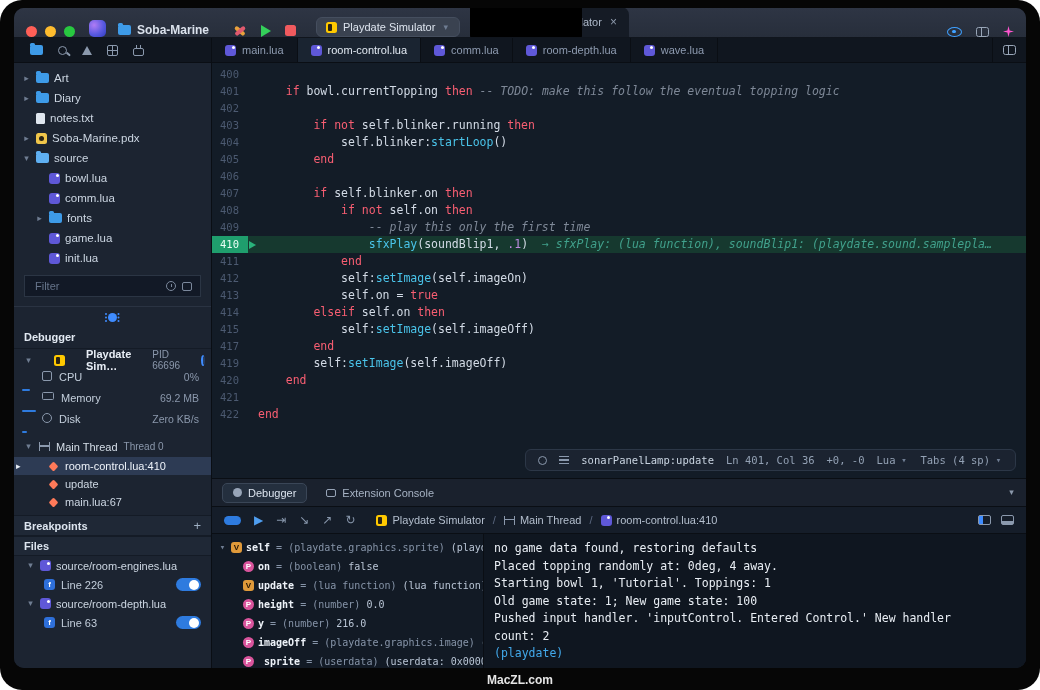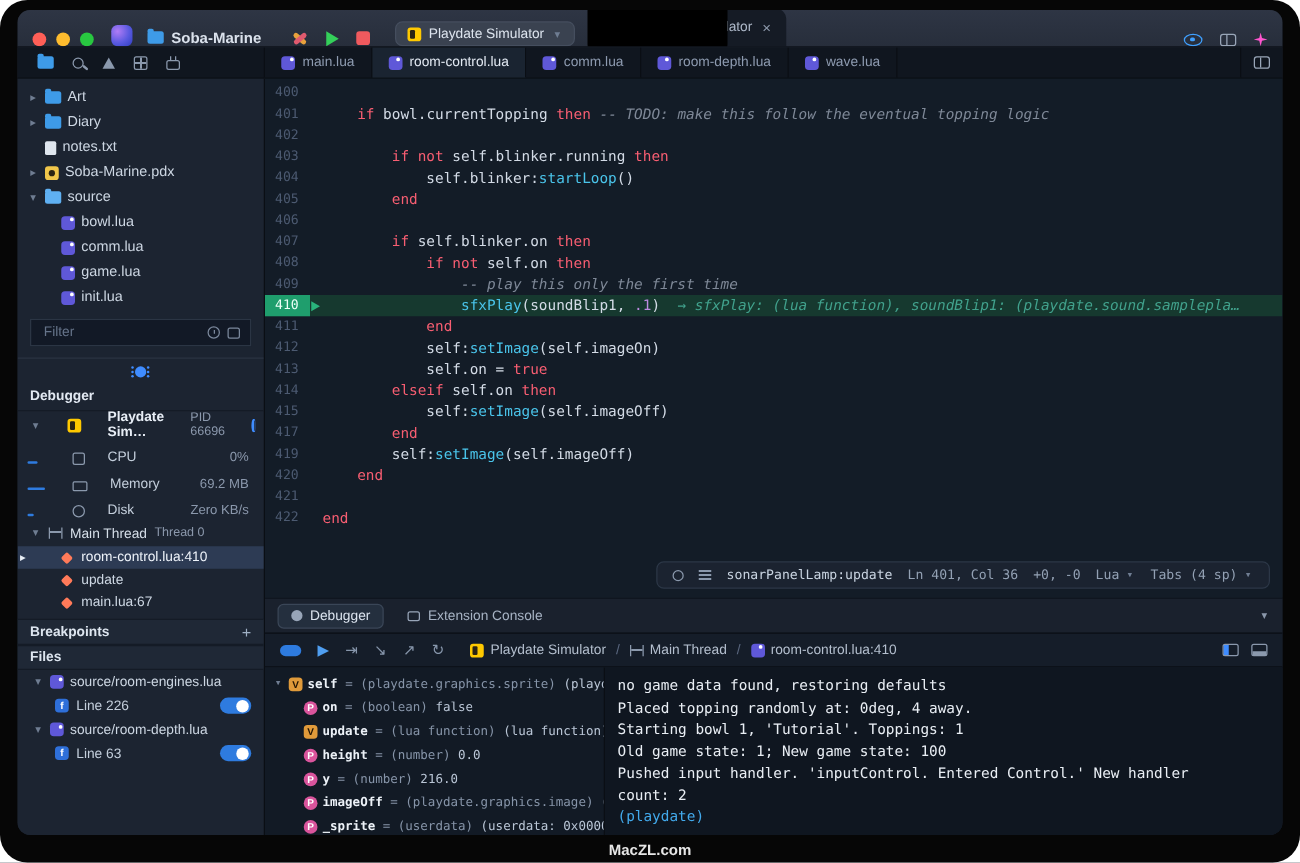--- a/index.html
+++ b/index.html
@@ -39,21 +39,21 @@
   .chev-col::before{content:"\25B8"}
   .filter{margin:7px 10px 5px;display:flex;align-items:center;gap:6px;background:#121926;border:1px solid #2b3544;border-radius:0;height:22px;padding:0 8px;flex:0 0 22px}
   .filter input{flex:1;background:transparent;border:0;outline:0;color:#aeb9c9;font-size:11px;min-width:0;font-family:"Liberation Sans",sans-serif}
   .filter input::placeholder{color:#66748a}
   .divbug{position:relative;border-top:1px solid #2a3342;margin-top:4px;height:22px;display:flex;align-items:center;justify-content:center;flex:0 0 22px}
   .sechead{padding:3px 10px 5px;font-size:11px;font-weight:700;color:#e2e9f2;border-bottom:1px solid #141b26}
   .procrow{height:22px;display:flex;align-items:center;gap:21px;padding-left:10px;font-size:11px;color:#dfe6ef}
   .procname{font-weight:700;color:#e8eef6}
   .pid{color:#8b98ac;font-size:10px}
   .spinner{margin-left:auto;margin-right:10px;width:11px;height:11px;border:2px solid #3f8cff;border-right-color:rgba(63,140,255,.25);border-radius:50%}
-  .stat{height:21px;display:flex;align-items:flex-end;gap:18px;padding-left:44px;position:relative;font-size:11px;color:#c3cedb}
+  .stat{height:21px;display:flex;align-items:flex-start;gap:7px;padding-left:28px;position:relative;font-size:11px;color:#c3cedb}
   .sval{margin-left:auto;padding-right:12px;color:#8b98ac;font-size:10.5px}
   .stat::after{content:"";position:absolute;left:8px;bottom:1px;height:2px;background:#2e7bdf;border-radius:1px}
   .stat:nth-child(1)::after{width:8px}.stat:nth-child(2)::after{width:14px}.stat:nth-child(3)::after{width:5px}
   .threadrow{height:21px;display:flex;align-items:center;gap:6px;padding-left:10px;font-size:11px;color:#d6dfe9;margin-top:2px}
   .tdetail{color:#8b98ac;font-size:10px}
   .frame{height:18px;display:flex;align-items:center;gap:6px;padding-left:34px;font-size:11px;color:#cdd7e3;position:relative}
   .frame.sel{background:#2d3b54;color:#eef3fa}
   .frame.sel::before{content:"\25B8";position:absolute;left:2px;color:#e8eef6;font-size:9px}
   .sechead2{margin-top:4px;display:flex;align-items:center;padding:3px 10px;font-size:11px;font-weight:700;color:#dde5ef;border-top:1px solid #141b26;border-bottom:1px solid #141b26;background:#1f2836}
   .plus{margin-left:auto;color:#9fb0c4;font-weight:400;font-size:13px;line-height:1}
@@ -268,20 +268,25 @@
               <span class="chev"></span>
               <span class="ic lua-ic"></span>
               <span>bowl.lua</span>
             </div>
             <div class="trow" style="padding-left: 21px;">
               <span class="chev"></span>
               <span class="ic lua-ic"></span>
               <span>comm.lua</span>
             </div>
             <div class="trow" style="padding-left: 21px;">
+              <span class="chev chev-col"></span>
+              <span class="ic folder-ic"></span>
+              <span>fonts</span>
+            </div>
+            <div class="trow" style="padding-left: 21px;">
               <span class="chev"></span>
               <span class="ic lua-ic"></span>
               <span>game.lua</span>
             </div>
             <div class="trow" style="padding-left: 21px;">
               <span class="chev"></span>
               <span class="ic lua-ic"></span>
               <span>init.lua</span>
             </div>
           </div>

